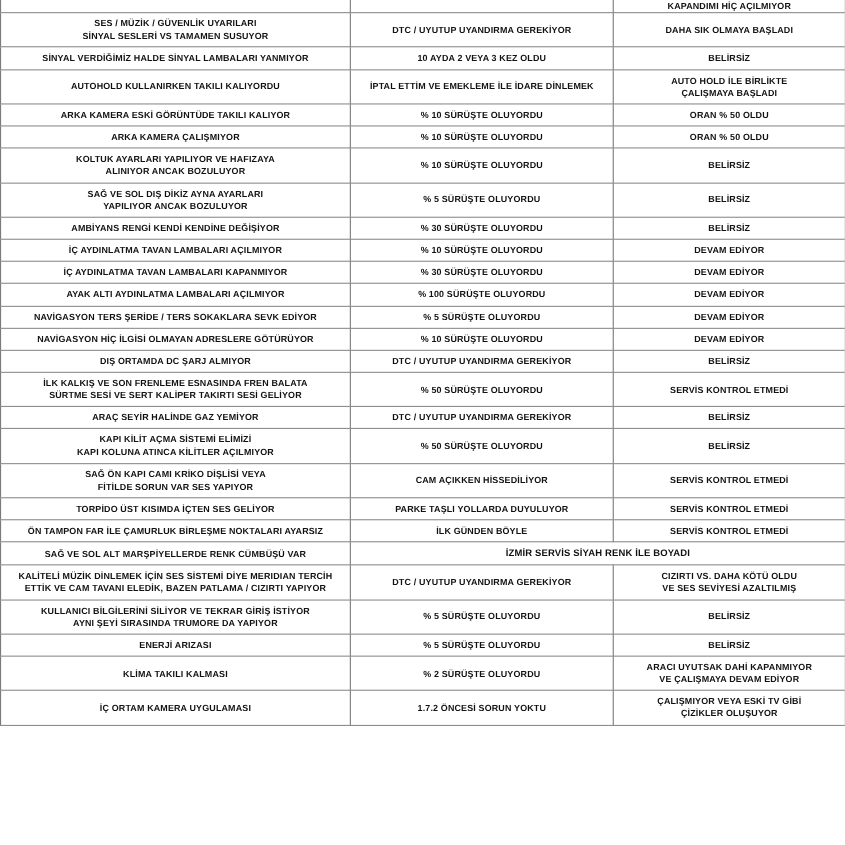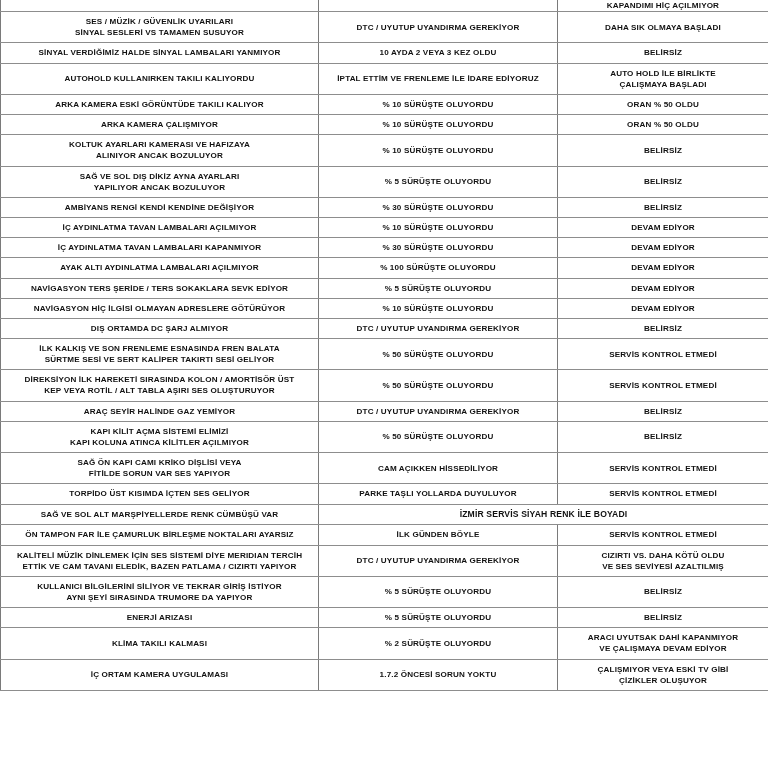--- a/index.html
+++ b/index.html
@@ -72,36 +72,36 @@
         <td class="col-freq">DTC / UYUTUP UYANDIRMA GEREKİYOR</td>
         <td class="col-status">DAHA SIK OLMAYA BAŞLADI</td>
       </tr>
       <tr>
         <td class="col-desc">SİNYAL VERDİĞİMİZ HALDE SİNYAL LAMBALARI YANMIYOR</td>
         <td class="col-freq">10 AYDA 2 VEYA 3 KEZ OLDU</td>
         <td class="col-status">BELİRSİZ</td>
       </tr>
       <tr>
         <td class="col-desc">AUTOHOLD KULLANIRKEN TAKILI KALIYORDU</td>
-        <td class="col-freq">İPTAL ETTİM VE FRENLEME İLE İDARE EDİYORUZ</td>
+        <td class="col-freq">İPTAL ETTİM VE EMEKLEME İLE İDARE DİNLEMEK</td>
         <td class="col-status">AUTO HOLD İLE BİRLİKTE
 ÇALIŞMAYA BAŞLADI</td>
       </tr>
       <tr>
         <td class="col-desc">ARKA KAMERA ESKİ GÖRÜNTÜDE TAKILI KALIYOR</td>
         <td class="col-freq">% 10 SÜRÜŞTE OLUYORDU</td>
         <td class="col-status">ORAN % 50 OLDU</td>
       </tr>
       <tr>
         <td class="col-desc">ARKA KAMERA ÇALIŞMIYOR</td>
         <td class="col-freq">% 10 SÜRÜŞTE OLUYORDU</td>
         <td class="col-status">ORAN % 50 OLDU</td>
       </tr>
       <tr>
-        <td class="col-desc">KOLTUK AYARLARI KAMERASI VE HAFIZAYA
+        <td class="col-desc">KOLTUK AYARLARI YAPILIYOR VE HAFIZAYA
 ALINIYOR ANCAK BOZULUYOR</td>
         <td class="col-freq">% 10 SÜRÜŞTE OLUYORDU</td>
         <td class="col-status">BELİRSİZ</td>
       </tr>
       <tr>
         <td class="col-desc">SAĞ VE SOL DIŞ DİKİZ AYNA AYARLARI
 YAPILIYOR ANCAK BOZULUYOR</td>
         <td class="col-freq">% 5 SÜRÜŞTE OLUYORDU</td>
         <td class="col-status">BELİRSİZ</td>
       </tr>
@@ -140,26 +140,20 @@
         <td class="col-freq">DTC / UYUTUP UYANDIRMA GEREKİYOR</td>
         <td class="col-status">BELİRSİZ</td>
       </tr>
       <tr>
         <td class="col-desc">İLK KALKIŞ VE SON FRENLEME ESNASINDA FREN BALATA
 SÜRTME SESİ VE SERT KALİPER TAKIRTI SESİ GELİYOR</td>
         <td class="col-freq">% 50 SÜRÜŞTE OLUYORDU</td>
         <td class="col-status">SERVİS KONTROL ETMEDİ</td>
       </tr>
       <tr>
-        <td class="col-desc">DİREKSİYON İLK HAREKETİ SIRASINDA KOLON / AMORTİSÖR ÜST
-KEP VEYA ROTİL / ALT TABLA AŞIRI SES OLUŞTURUYOR</td>
-        <td class="col-freq">% 50 SÜRÜŞTE OLUYORDU</td>
-        <td class="col-status">SERVİS KONTROL ETMEDİ</td>
-      </tr>
-      <tr>
         <td class="col-desc">ARAÇ SEYİR HALİNDE GAZ YEMİYOR</td>
         <td class="col-freq">DTC / UYUTUP UYANDIRMA GEREKİYOR</td>
         <td class="col-status">BELİRSİZ</td>
       </tr>
       <tr>
         <td class="col-desc">KAPI KİLİT AÇMA SİSTEMİ ELİMİZİ
 KAPI KOLUNA ATINCA KİLİTLER AÇILMIYOR</td>
         <td class="col-freq">% 50 SÜRÜŞTE OLUYORDU</td>
         <td class="col-status">BELİRSİZ</td>
       </tr>
@@ -168,27 +162,27 @@
 FİTİLDE SORUN VAR SES YAPIYOR</td>
         <td class="col-freq">CAM AÇIKKEN HİSSEDİLİYOR</td>
         <td class="col-status">SERVİS KONTROL ETMEDİ</td>
       </tr>
       <tr>
         <td class="col-desc">TORPİDO ÜST KISIMDA İÇTEN SES GELİYOR</td>
         <td class="col-freq">PARKE TAŞLI YOLLARDA DUYULUYOR</td>
         <td class="col-status">SERVİS KONTROL ETMEDİ</td>
       </tr>
       <tr>
+        <td class="col-desc">ÖN TAMPON FAR İLE ÇAMURLUK BİRLEŞME NOKTALARI AYARSIZ</td>
+        <td class="col-freq">İLK GÜNDEN BÖYLE</td>
+        <td class="col-status">SERVİS KONTROL ETMEDİ</td>
+      </tr>
+      <tr>
         <td class="col-desc">SAĞ VE SOL ALT MARŞPİYELLERDE RENK CÜMBÜŞÜ VAR</td>
         <td class="merged" colspan="2">İZMİR SERVİS SİYAH RENK İLE BOYADI</td>
-      </tr>
-      <tr>
-        <td class="col-desc">ÖN TAMPON FAR İLE ÇAMURLUK BİRLEŞME NOKTALARI AYARSIZ</td>
-        <td class="col-freq">İLK GÜNDEN BÖYLE</td>
-        <td class="col-status">SERVİS KONTROL ETMEDİ</td>
       </tr>
       <tr>
         <td class="col-desc">KALİTELİ MÜZİK DİNLEMEK İÇİN SES SİSTEMİ DİYE MERIDIAN TERCİH
 ETTİK VE CAM TAVANI ELEDİK, BAZEN PATLAMA / CIZIRTI YAPIYOR</td>
         <td class="col-freq">DTC / UYUTUP UYANDIRMA GEREKİYOR</td>
         <td class="col-status">CIZIRTI VS. DAHA KÖTÜ OLDU
 VE SES SEVİYESİ AZALTILMIŞ</td>
       </tr>
       <tr>
         <td class="col-desc">KULLANICI BİLGİLERİNİ SİLİYOR VE TEKRAR GİRİŞ İSTİYOR

